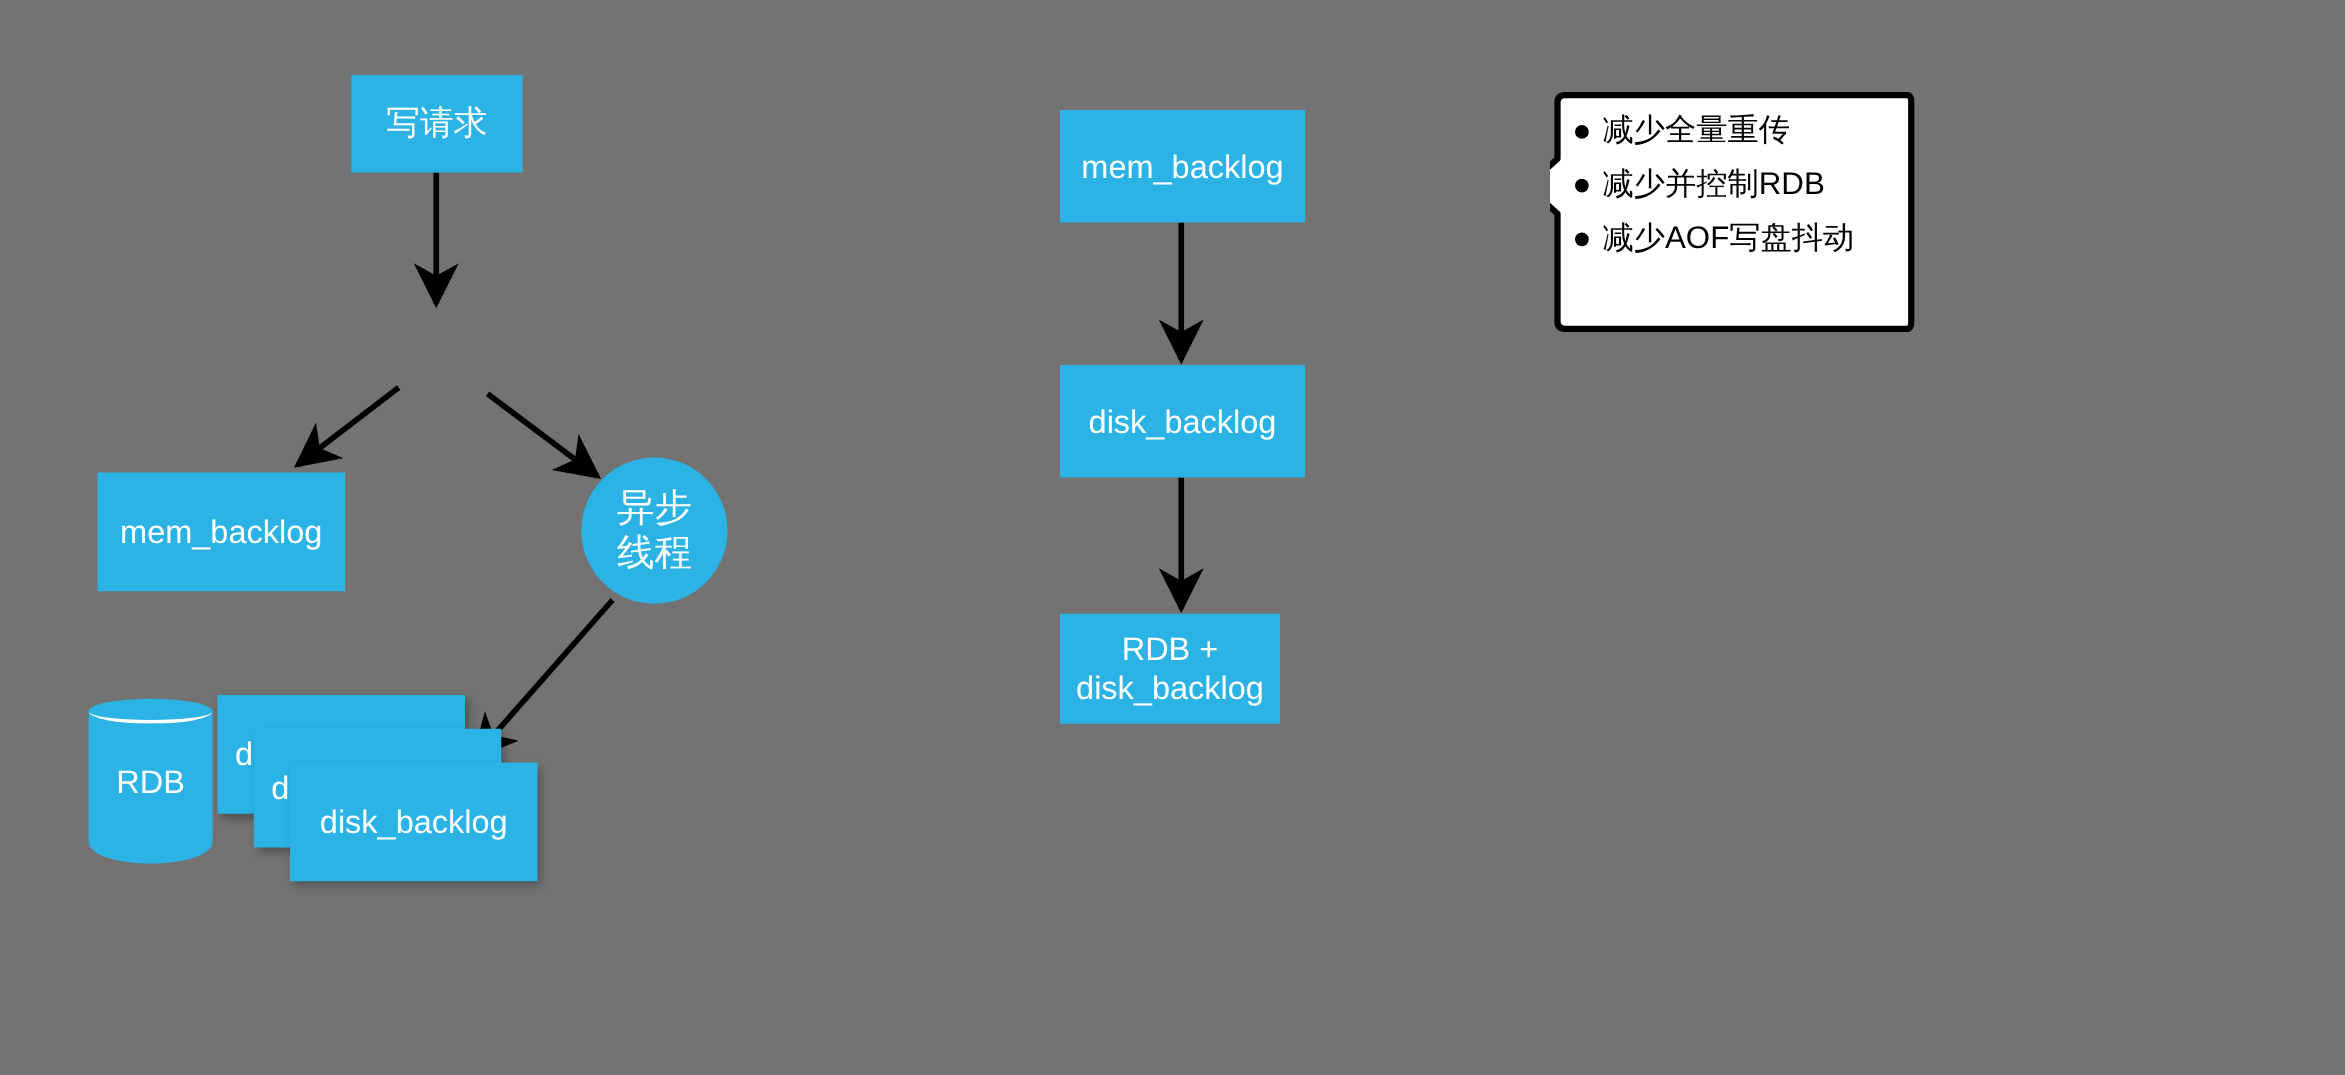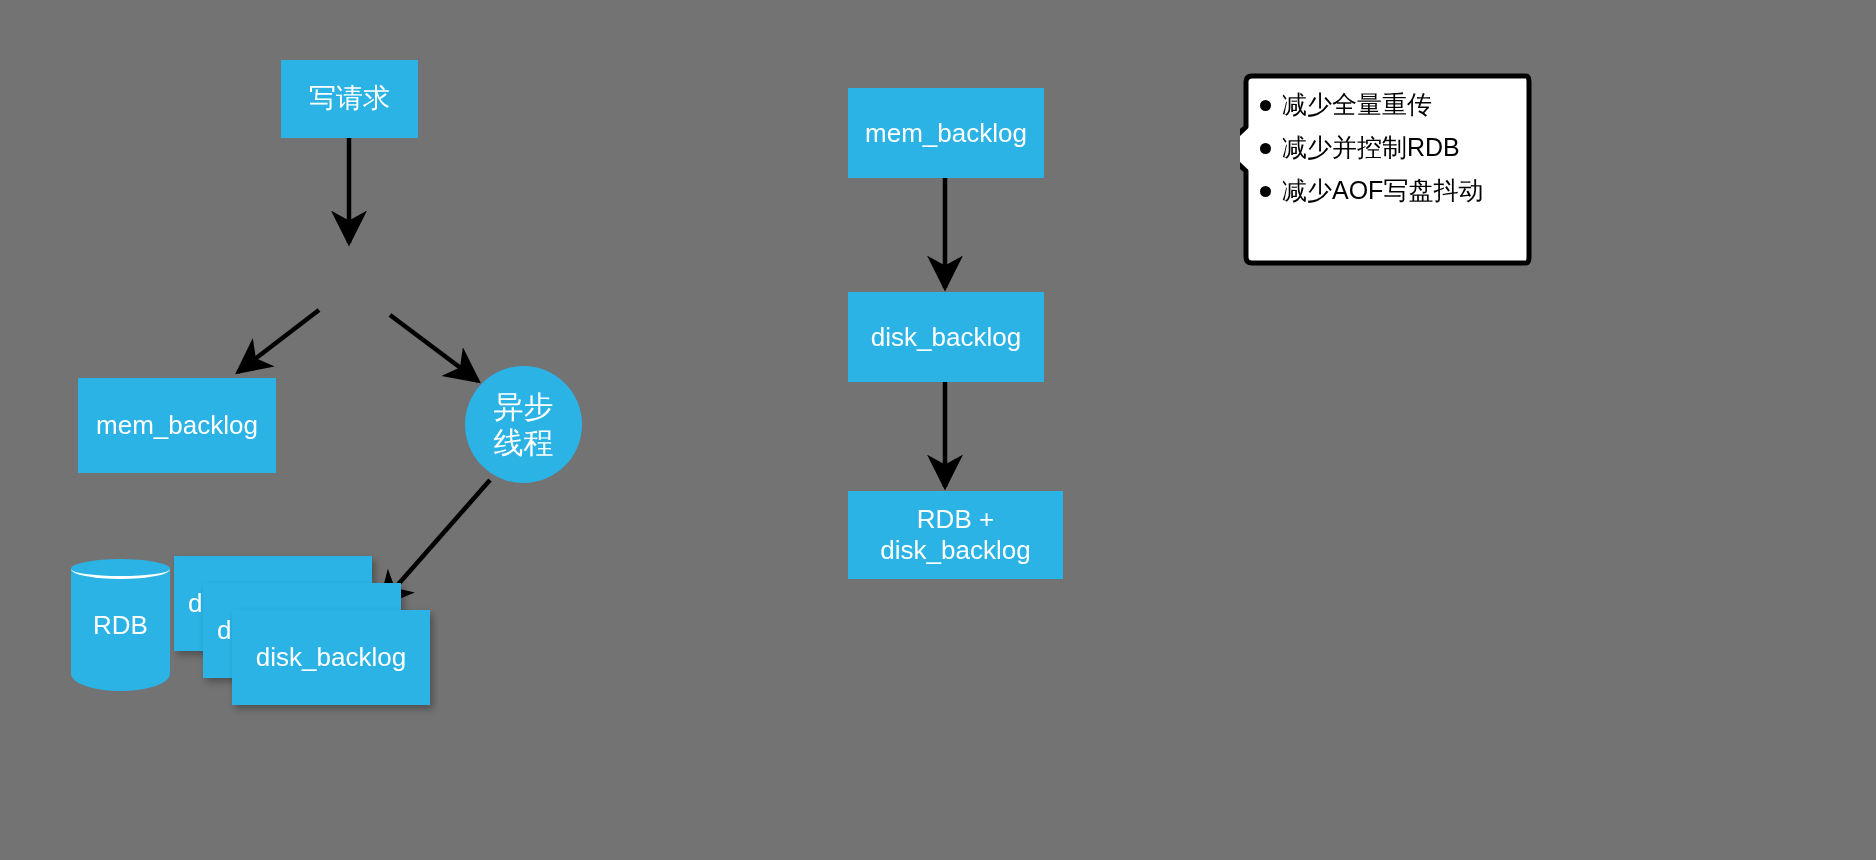--- a/index.html
+++ b/index.html
@@ -175,21 +175,21 @@
 
   <div class="stack-card" style="left:203px; top:583px; width:198px; height:95px; font-size:26px;
               justify-content:flex-start; padding-left:14px;">disk_backlog</div>
 
   <div class="stack-card" style="left:232px; top:610px; width:198px; height:95px; font-size:26px;">disk_backlog</div>
 
   <div class="node rect" style="left:848px; top:88px; width:196px; height:90px; font-size:26px;">mem_backlog</div>
 
   <div class="node rect" style="left:848px; top:292px; width:196px; height:90px; font-size:26px;">disk_backlog</div>
 
-  <div class="node rect" style="left:848px; top:491px; width:215px; height:88px; font-size:26px;">RDB +
+  <div class="node rect" style="left:848px; top:491px; width:176px; height:88px; font-size:26px;">RDB +
 disk_backlog</div>
 
   <div id="callout">
     <svg class="frame" viewBox="0 0 292 193" xmlns="http://www.w3.org/2000/svg">
       <path d="M12,3 L286,3 Q289,3 289,9 L289,184 Q289,190 286,190
                L12,190 Q6,190 6,184 L6,98 L-18,76 L6,54 L6,9 Q6,3 12,3 Z" fill="#ffffff" stroke="#000000" stroke-width="5" stroke-linejoin="round"></path>
     </svg>
     <ul>
       <li>减少全量重传</li>
       <li>减少并控制RDB</li>

